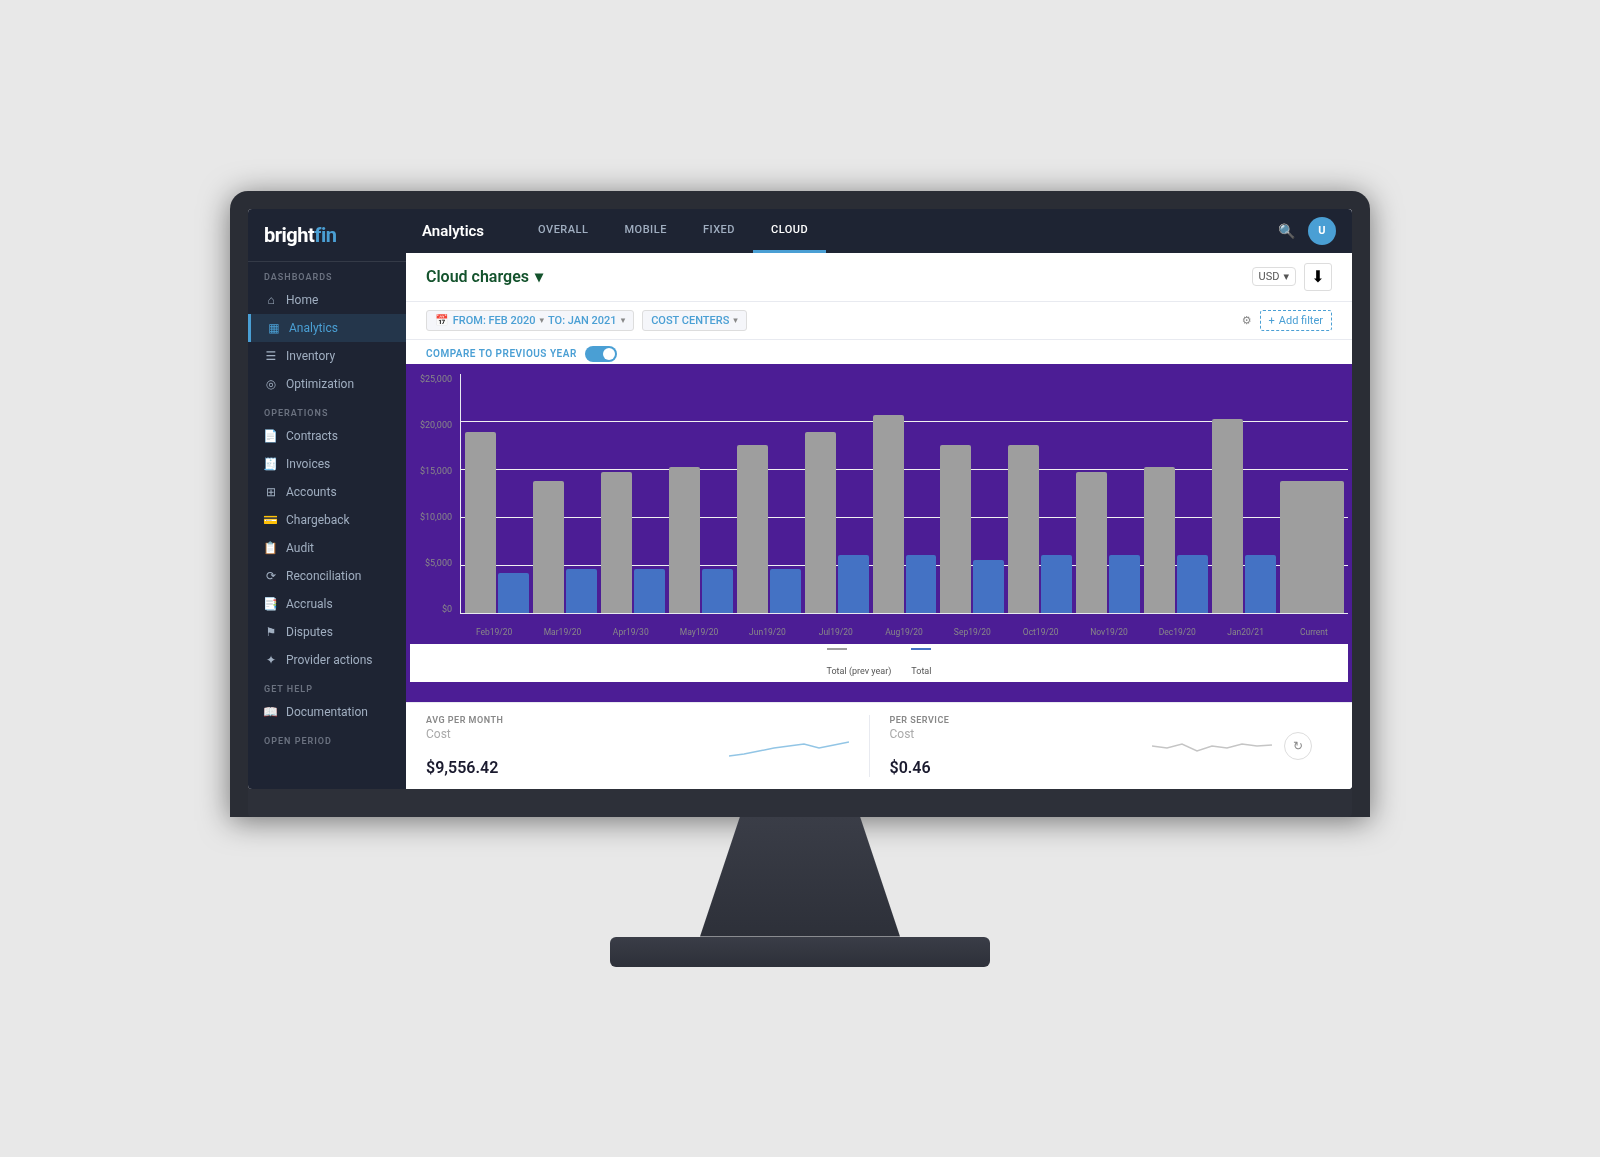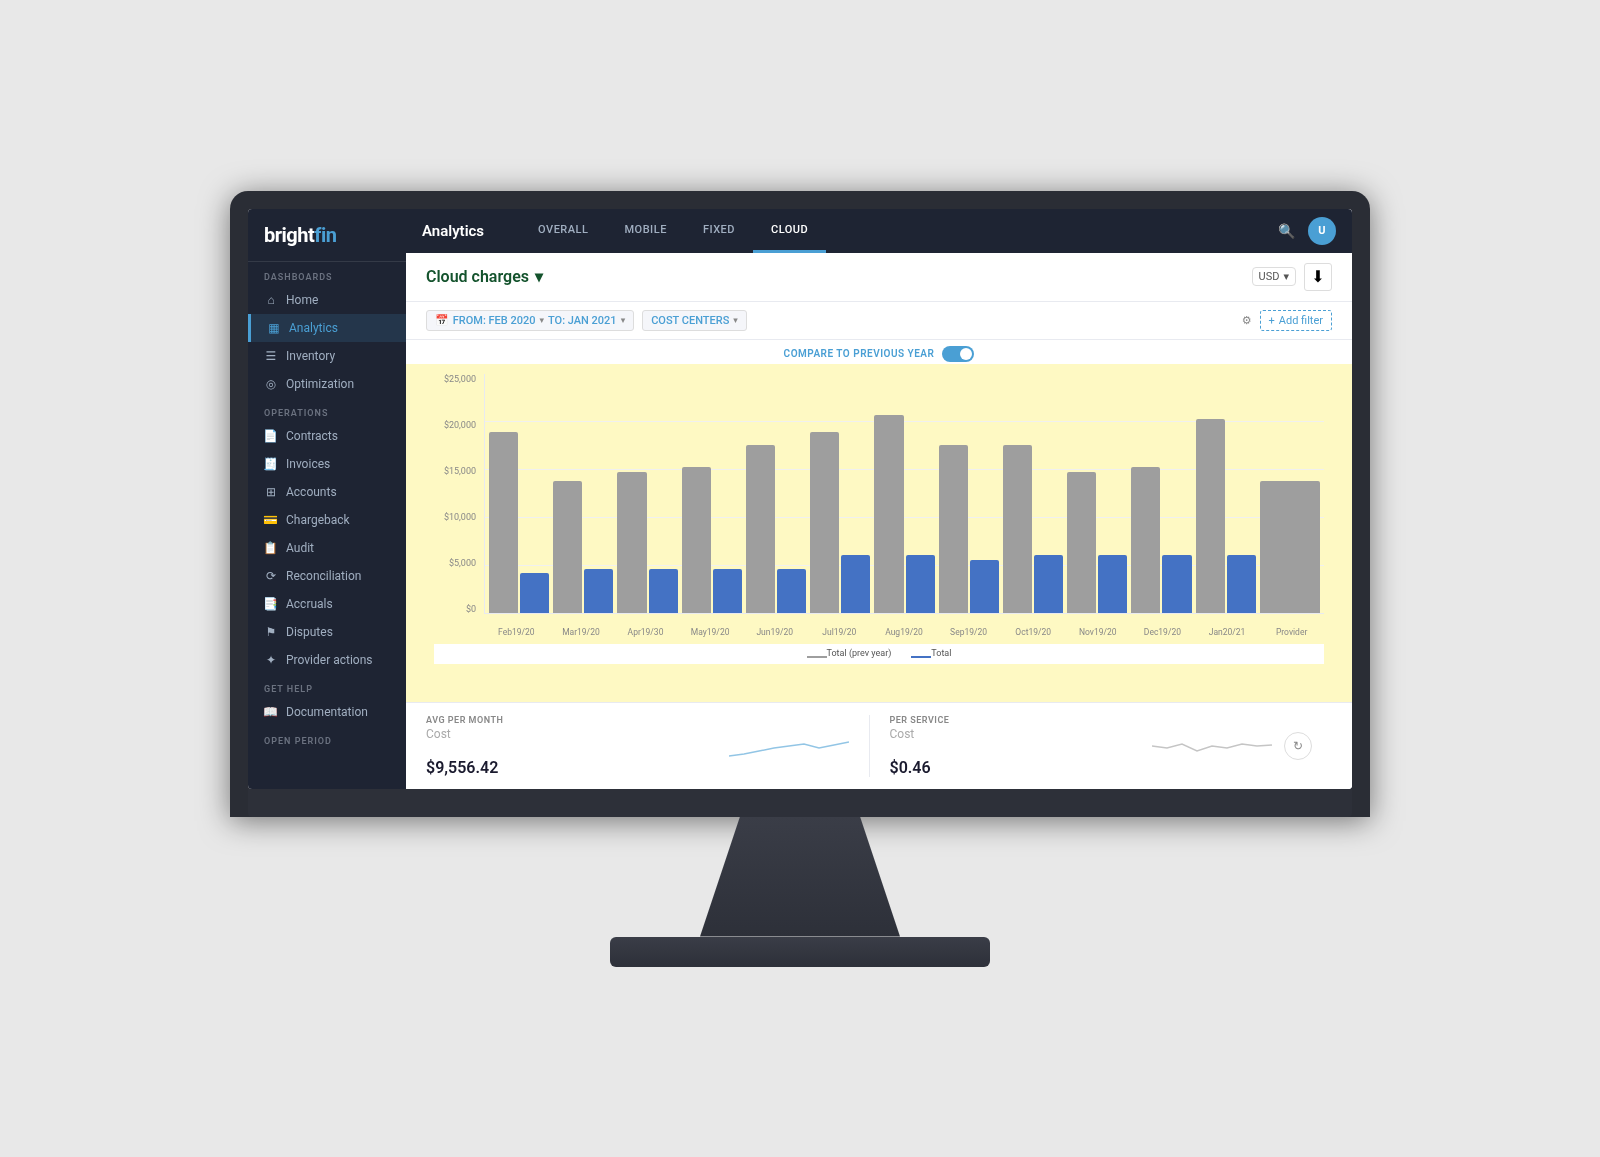--- a/index.html
+++ b/index.html
@@ -314,21 +314,21 @@
       border: 1px dashed #4a9fd4;
       border-radius: 3px;
       padding: 3px 8px;
       cursor: pointer;
       background: transparent;
     }
 
     
     .compare-row {
       display: flex;
-      justify-content: center;
+      justify-content: flex-start;
       align-items: center;
       gap: 8px;
       padding: 6px 20px 2px;
       background: #fff;
       flex-shrink: 0;
     }
 
     .compare-label {
       font-size: 10px;
       color: #4a9fd4;
@@ -353,22 +353,22 @@
       top: 2px;
       width: 12px;
       height: 12px;
       background: #fff;
       border-radius: 50%;
     }
 
     
     .chart-area {
       flex: 1;
-      background: #fef9c3;
-      padding: 10px 28px 0;
+      background: #4c1d95;
+      padding: 10px 4px 0;
       overflow: hidden;
       position: relative;
     }
 
     .chart-container {
       position: relative;
       width: 100%;
       height: 270px;
     }
 
@@ -458,24 +458,25 @@
     .chart-legend {
       display: flex;
       justify-content: center;
       gap: 20px;
       padding: 4px 0 6px;
       background: #fff;
     }
 
     .legend-item {
       display: flex;
-      align-items: flex-end;
-      gap: 0;
+      align-items: flex-start;
+      gap: 16px;
       font-size: 9px;
       color: #555;
+      flex-direction: column;
     }
 
     .legend-line {
       width: 20px;
       height: 2px;
     }
 
     .legend-line-gray { background: #9e9e9e; }
     .legend-line-blue { background: #4472c4; }
 
@@ -780,21 +781,21 @@
                   <div class="chart-x-label">Apr19/30</div>
                   <div class="chart-x-label">May19/20</div>
                   <div class="chart-x-label">Jun19/20</div>
                   <div class="chart-x-label">Jul19/20</div>
                   <div class="chart-x-label">Aug19/20</div>
                   <div class="chart-x-label">Sep19/20</div>
                   <div class="chart-x-label">Oct19/20</div>
                   <div class="chart-x-label">Nov19/20</div>
                   <div class="chart-x-label">Dec19/20</div>
                   <div class="chart-x-label">Jan20/21</div>
-                  <div class="chart-x-label">Provider</div>
+                  <div class="chart-x-label">Current</div>
                 </div>
             </div>
 
             <div class="chart-legend">
               <div class="legend-item">
                 <div class="legend-line legend-line-gray"></div>
                 <span>Total (prev year)</span>
               </div>
               <div class="legend-item">
                 <div class="legend-line legend-line-blue"></div>

